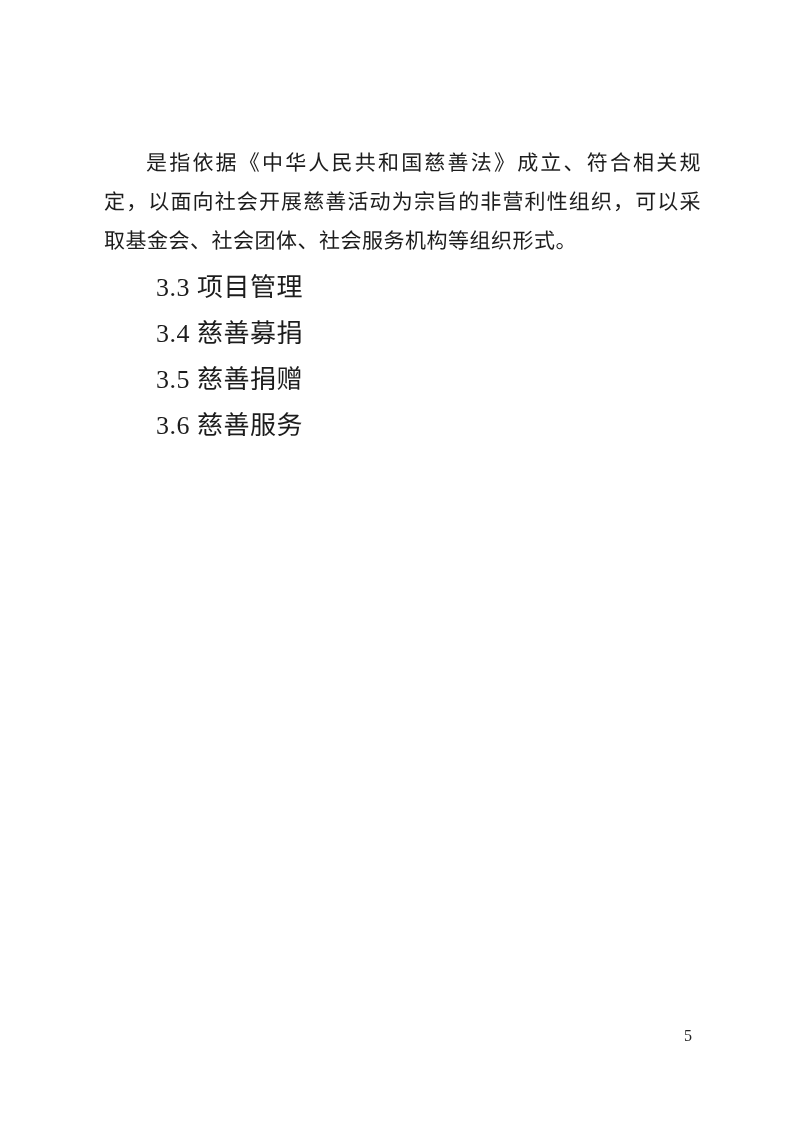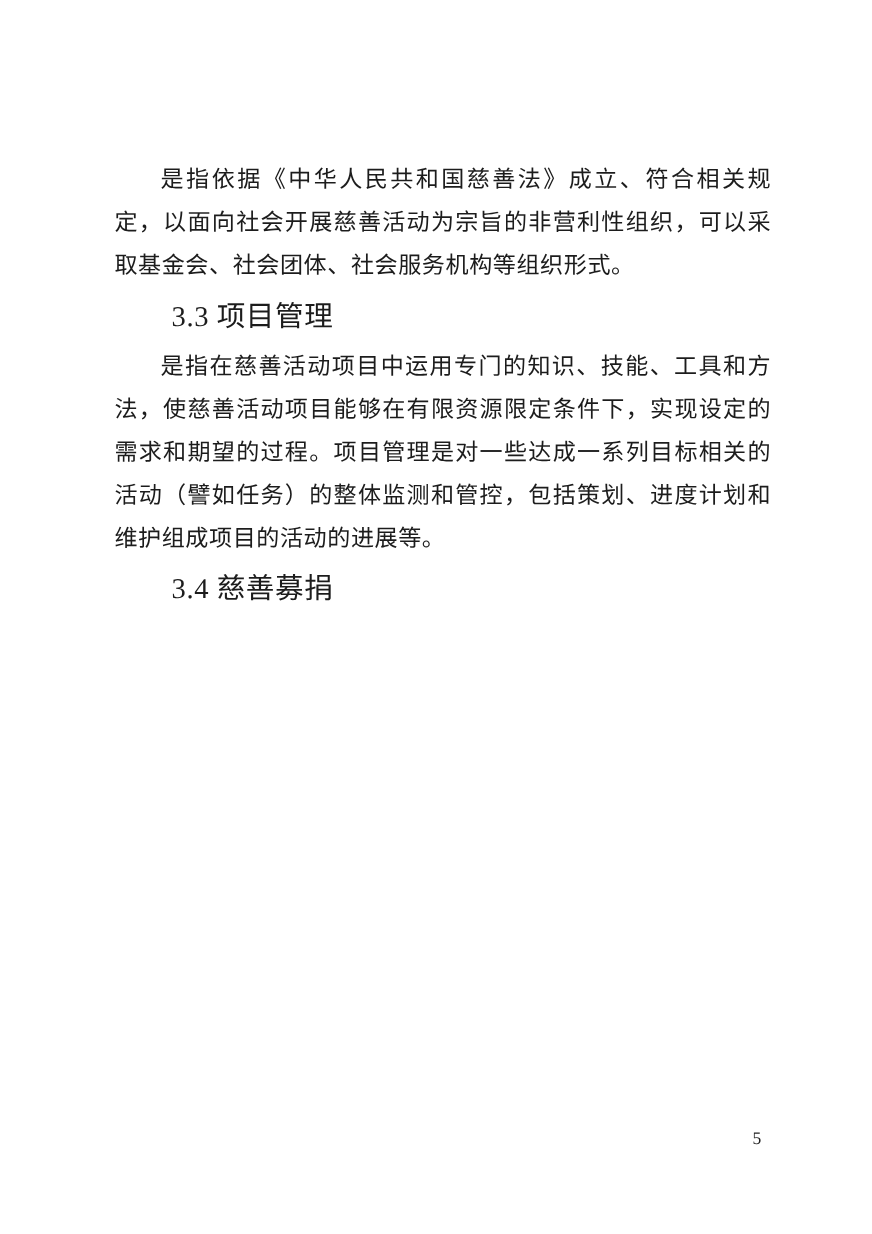--- a/index.html
+++ b/index.html
@@ -48,17 +48,18 @@
     color: #222222;
   }
 </style>
 </head>
 <body>
 
 <div class="page">
   <div class="content">
     <p class="para">是指依据《中华人民共和国慈善法》成立、符合相关规定，以面向社会开展慈善活动为宗旨的非营利性组织，可以采取基金会、社会团体、社会服务机构等组织形式。</p>
     <p class="heading">3.3 项目管理</p>
-    <p class="para">是指在慈善活动项目中运用专门的知识、技能、工具和方法，使慈善活动项目能够在有限资源限定条件下，实现设定的需求和期望的过程。项目管理是对一些达成一系列目标相关的活动（譬如任务）的整体监测和管控，包括策划、进度计划和维护组成项目的活动的进展等。</p>
     <p class="heading">3.4 慈善募捐</p>
+    <p class="heading">3.5 慈善捐赠</p>
+    <p class="heading">3.6 慈善服务</p>
   </div>
   <div class="page-number">5</div>
 </div>
 
 </body></html>

